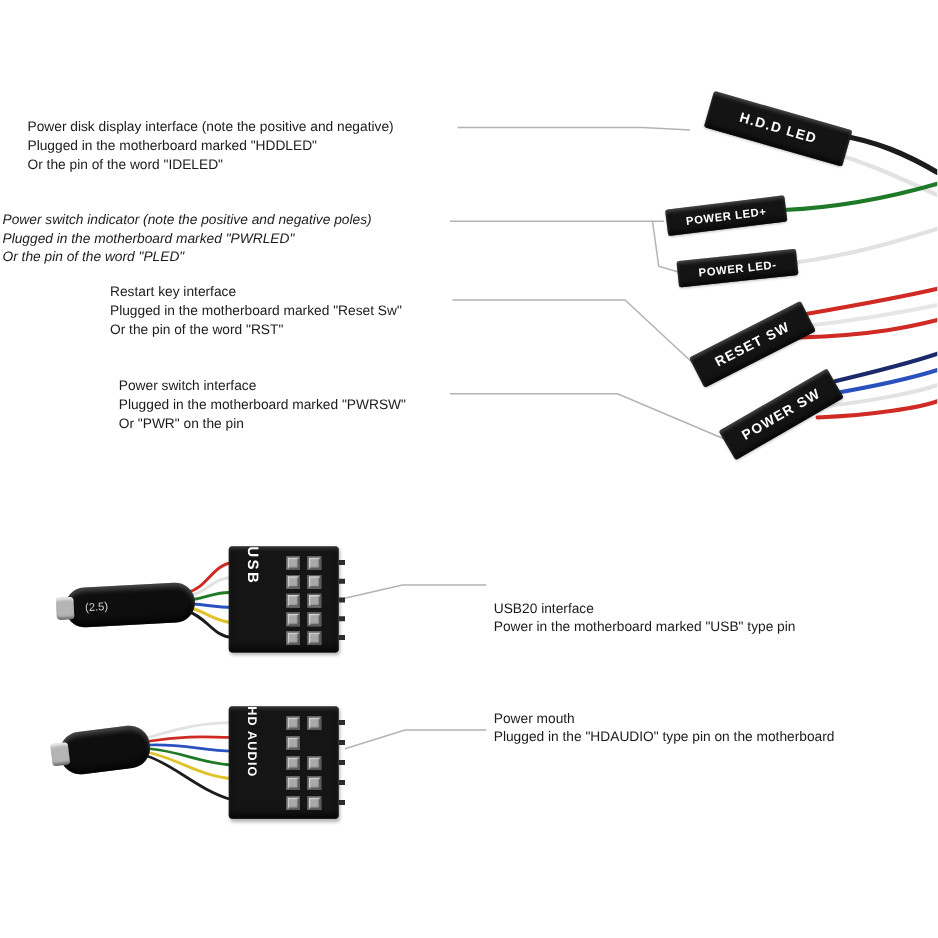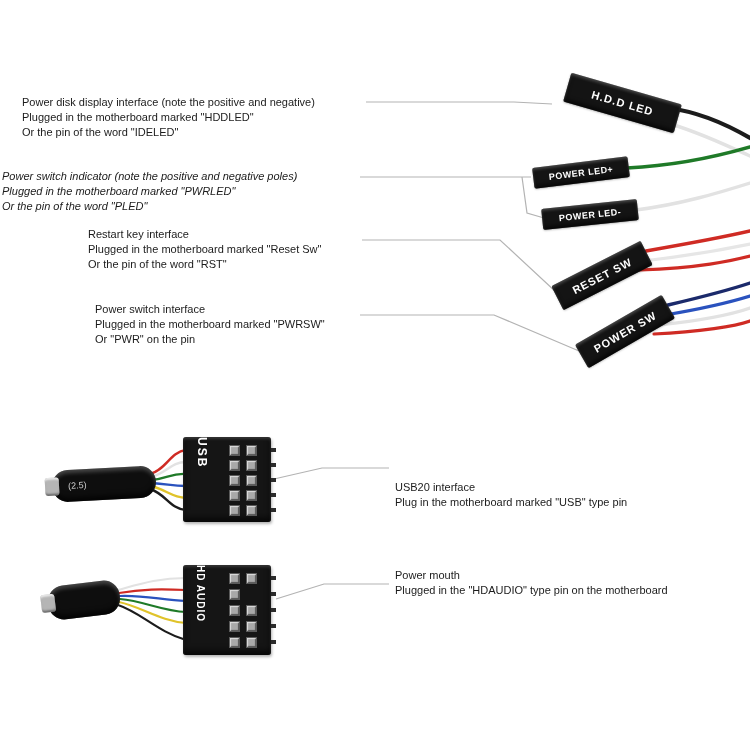--- a/index.html
+++ b/index.html
@@ -169,21 +169,21 @@
   </div>
 
   <div class="ann" style="left:95px;top:302px;">
     <div>Power switch interface</div>
     <div>Plugged in the motherboard marked "PWRSW"</div>
     <div>Or "PWR" on the pin</div>
   </div>
 
   <div class="ann" style="left:395px;top:458px;margin-top:22px;">
     <div>USB20 interface</div>
-    <div>Plug in the motherboard marked "USB" type pin</div>
+    <div>Power in the motherboard marked "USB" type pin</div>
   </div>
 
   <div class="ann" style="left:395px;top:568px;">
     <div>Power mouth</div>
     <div>Plugged in the "HDAUDIO" type pin on the motherboard</div>
   </div>
 
 </div>
 
 </body></html>

